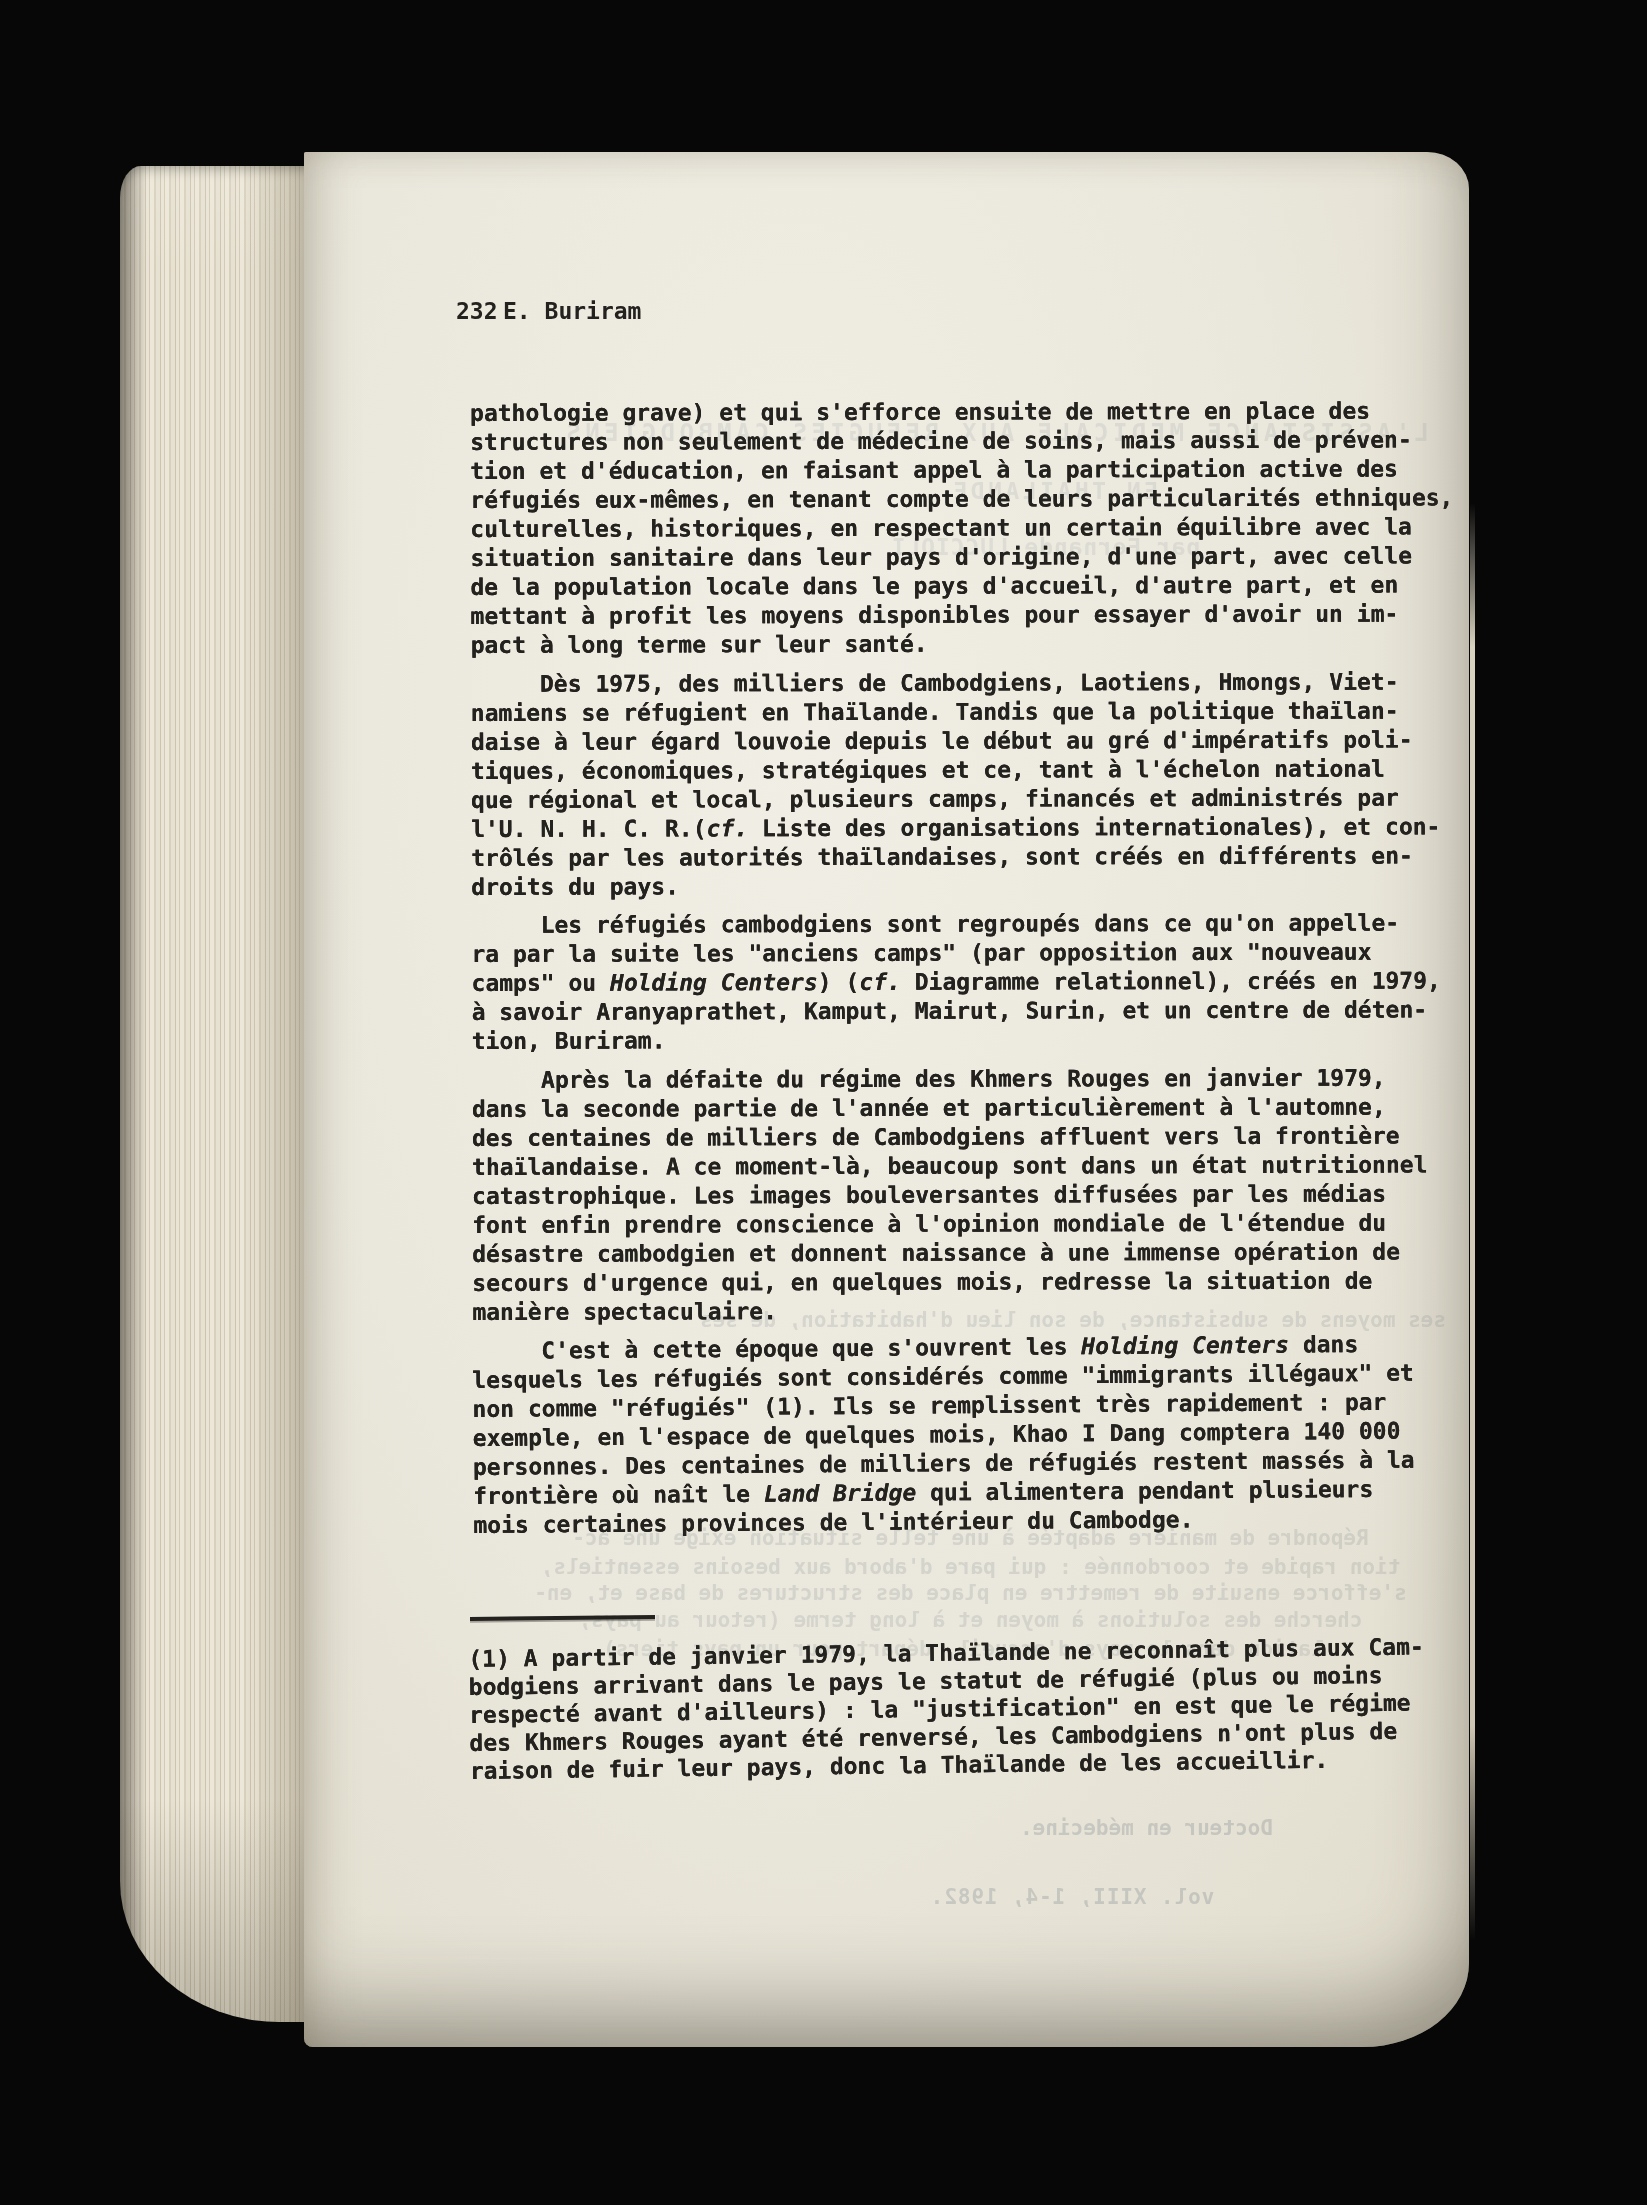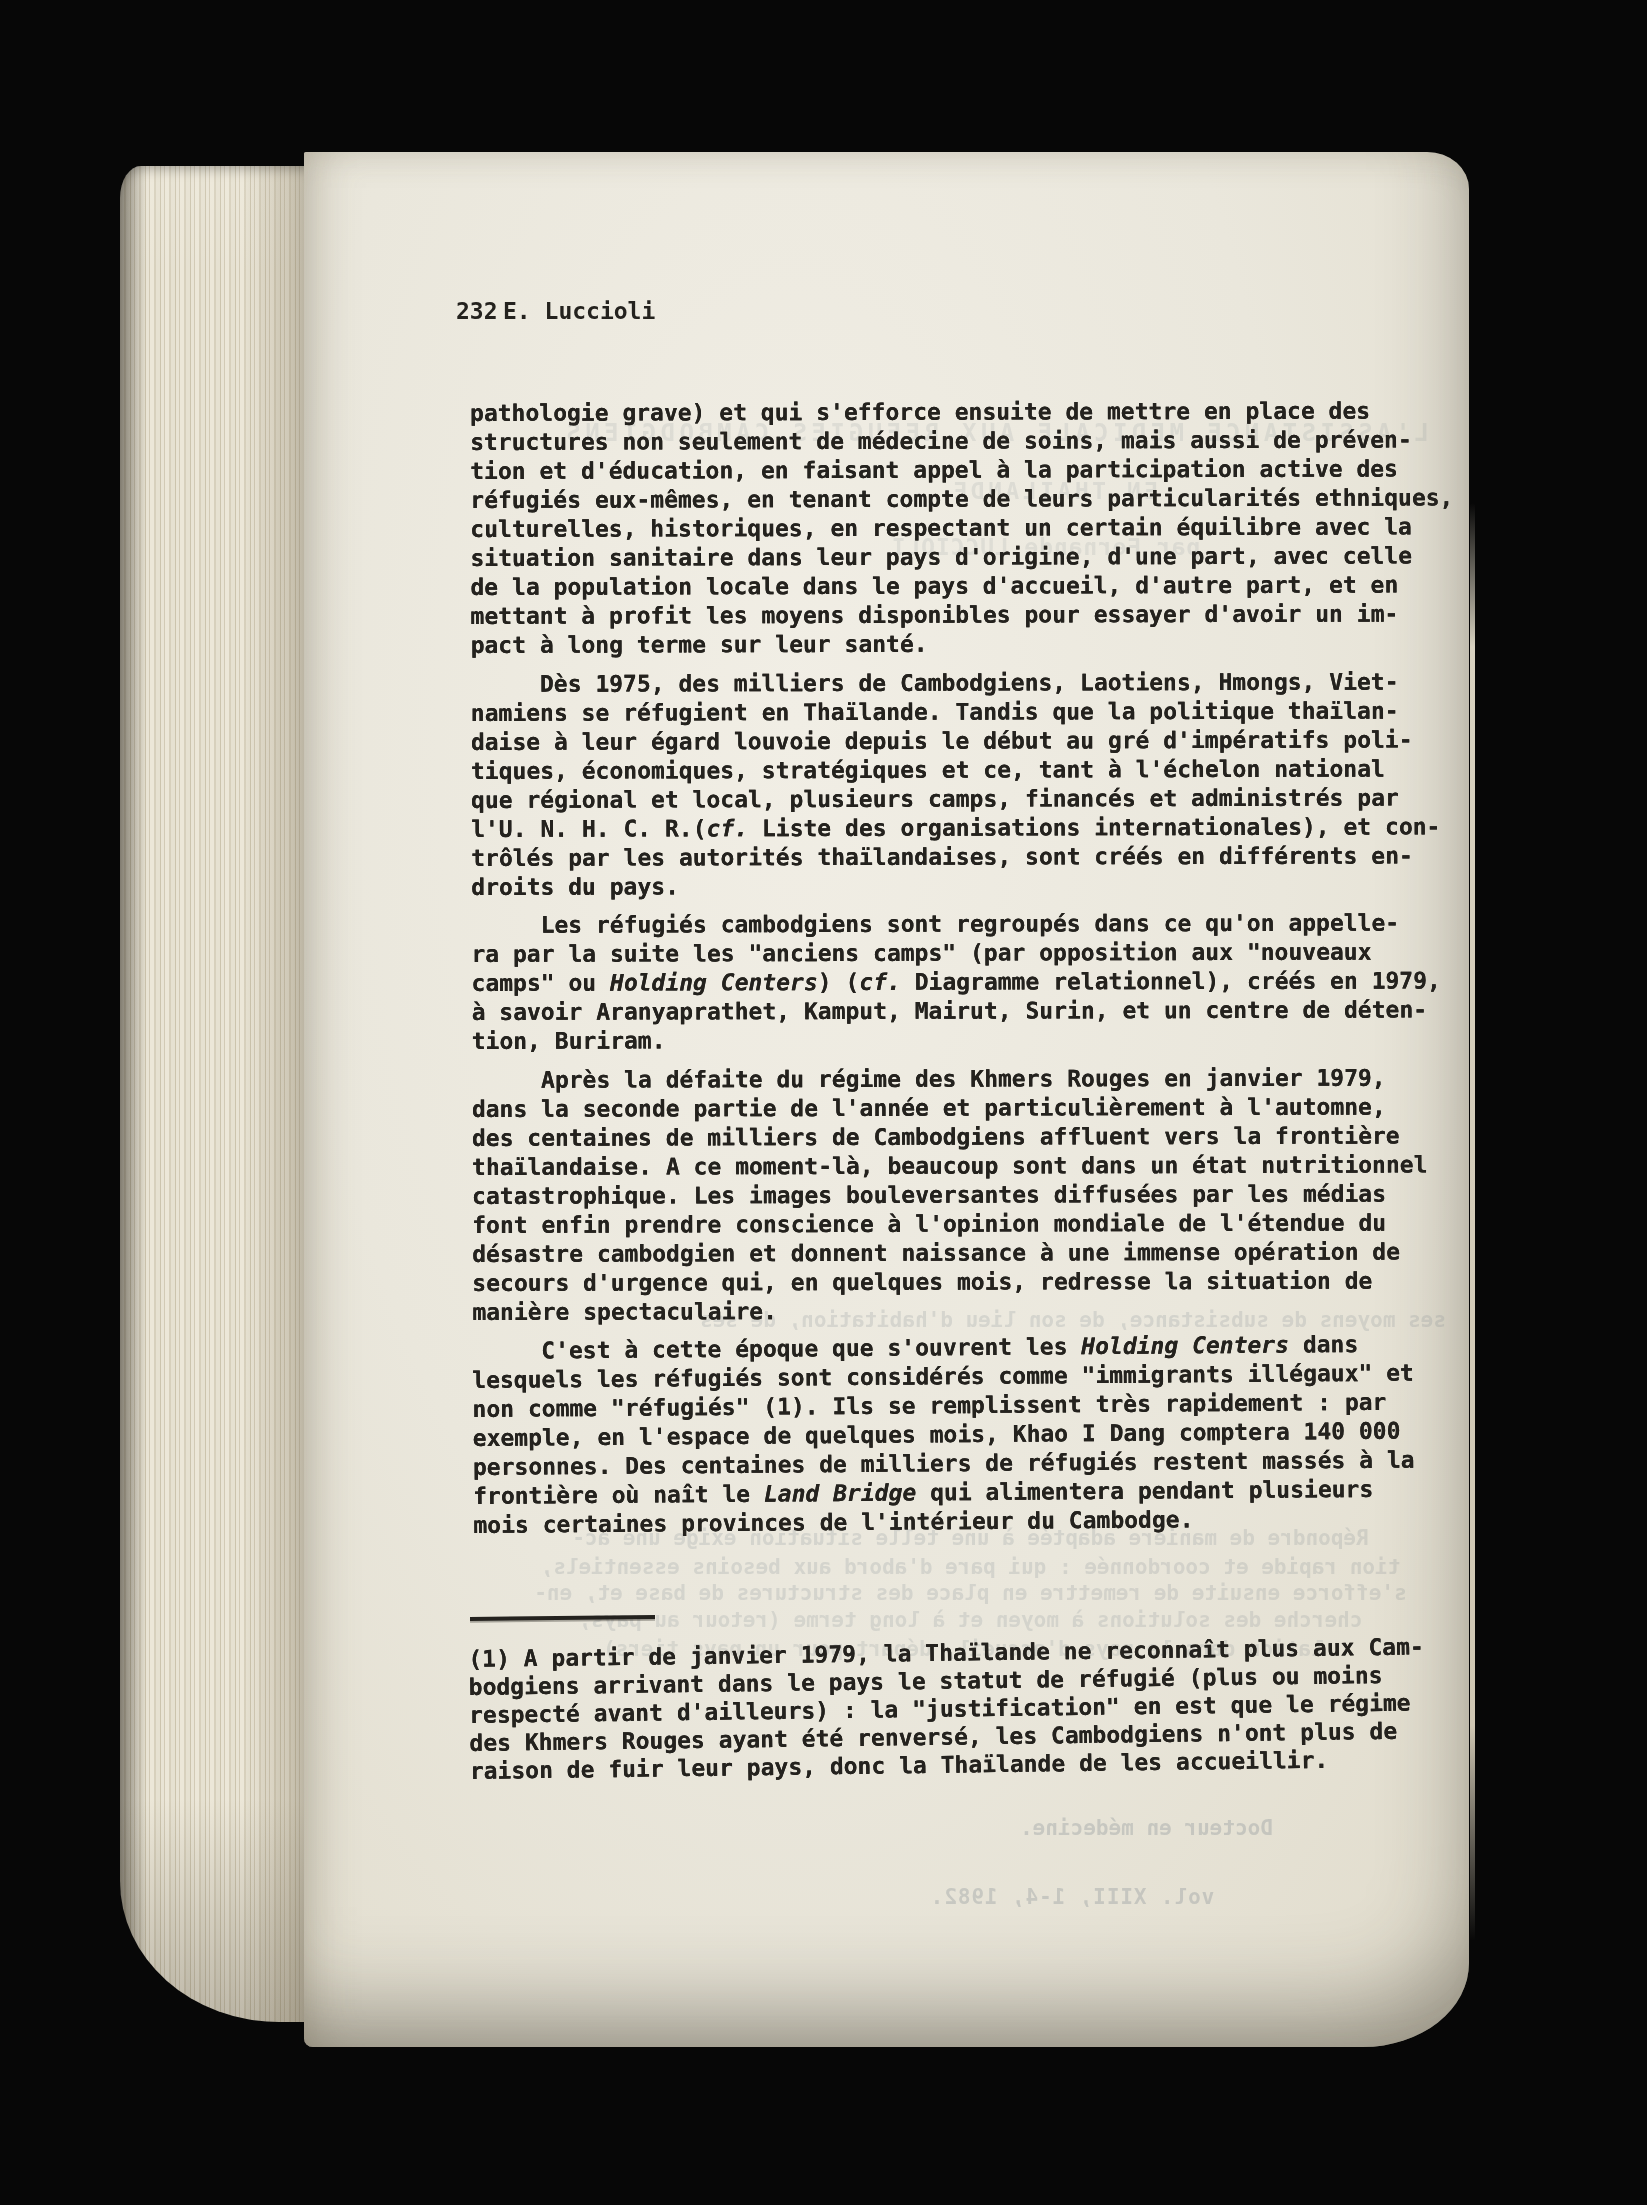--- a/index.html
+++ b/index.html
@@ -109,21 +109,21 @@
         <div class="bleed" style="left: 190px; top: 1404px; width: 953px; font-size: 21px; letter-spacing: 0px; opacity: 0.18;">tion rapide et coordonnée : qui pare d'abord aux besoins essentiels,</div>
         <div class="bleed" style="left: 190px; top: 1430px; width: 953px; font-size: 21px; letter-spacing: 0px; opacity: 0.18;">s'efforce ensuite de remettre en place des structures de base et, en-</div>
         <div class="bleed" style="left: 190px; top: 1457px; width: 953px; font-size: 21px; letter-spacing: 0px; opacity: 0.17;">cherche des solutions à moyen et à long terme (retour au pays,</div>
         <div class="bleed" style="left: 203px; top: 1486px; width: 900px; font-size: 21px; letter-spacing: 0px; opacity: 0.16;">lation dans le pays d'accueil, départ pour un pays tiers).</div>
         <div class="bleed" style="left: 710px; top: 1665px; width: 265px; font-size: 21px; letter-spacing: 0px; opacity: 0.26;">Docteur en médecine.</div>
         <div class="bleed" style="left: 609px; top: 1734px; width: 318px; font-size: 21px; letter-spacing: 0.9px; opacity: 0.26;">vol. XIII, 1-4, 1982.</div>
       </div>
 
     <div class="header">
       <span class="page-number">232</span>
-      <span class="author">E. Luccioli</span>
+      <span class="author">E. Buriram</span>
     </div>
 
     <div class="body-text" id="body-text"><div class="para"><div class="line">pathologie grave) et qui s'efforce ensuite de mettre en place des</div><div class="line">structures non seulement de médecine de soins, mais aussi de préven-</div><div class="line">tion et d'éducation, en faisant appel à la participation active des</div><div class="line">réfugiés eux-mêmes, en tenant compte de leurs particularités ethniques,</div><div class="line">culturelles, historiques, en respectant un certain équilibre avec la</div><div class="line">situation sanitaire dans leur pays d'origine, d'une part, avec celle</div><div class="line">de la population locale dans le pays d'accueil, d'autre part, et en</div><div class="line">mettant à profit les moyens disponibles pour essayer d'avoir un im-</div><div class="line">pact à long terme sur leur santé.</div></div><div class="para"><div class="line">     Dès 1975, des milliers de Cambodgiens, Laotiens, Hmongs, Viet-</div><div class="line">namiens se réfugient en Thaïlande. Tandis que la politique thaïlan-</div><div class="line">daise à leur égard louvoie depuis le début au gré d'impératifs poli-</div><div class="line">tiques, économiques, stratégiques et ce, tant à l'échelon national</div><div class="line">que régional et local, plusieurs camps, financés et administrés par</div><div class="line">l'U. N. H. C. R.(<i>cf.</i> Liste des organisations internationales), et con-</div><div class="line">trôlés par les autorités thaïlandaises, sont créés en différents en-</div><div class="line">droits du pays.</div></div><div class="para"><div class="line">     Les réfugiés cambodgiens sont regroupés dans ce qu'on appelle-</div><div class="line">ra par la suite les "anciens camps" (par opposition aux "nouveaux</div><div class="line">camps" ou <i>Holding Centers</i>) (<i>cf.</i> Diagramme relationnel), créés en 1979,</div><div class="line">à savoir Aranyaprathet, Kamput, Mairut, Surin, et un centre de déten-</div><div class="line">tion, Buriram.</div></div><div class="para"><div class="line">     Après la défaite du régime des Khmers Rouges en janvier 1979,</div><div class="line">dans la seconde partie de l'année et particulièrement à l'automne,</div><div class="line">des centaines de milliers de Cambodgiens affluent vers la frontière</div><div class="line">thaïlandaise. A ce moment-là, beaucoup sont dans un état nutritionnel</div><div class="line">catastrophique. Les images bouleversantes diffusées par les médias</div><div class="line">font enfin prendre conscience à l'opinion mondiale de l'étendue du</div><div class="line">désastre cambodgien et donnent naissance à une immense opération de</div><div class="line">secours d'urgence qui, en quelques mois, redresse la situation de</div><div class="line">manière spectaculaire.</div></div><div class="para"><div class="line">     C'est à cette époque que s'ouvrent les <i>Holding Centers</i> dans</div><div class="line">lesquels les réfugiés sont considérés comme "immigrants illégaux" et</div><div class="line">non comme "réfugiés" (1). Ils se remplissent très rapidement : par</div><div class="line">exemple, en l'espace de quelques mois, Khao I Dang comptera 140 000</div><div class="line">personnes. Des centaines de milliers de réfugiés restent massés à la</div><div class="line">frontière où naît le <i>Land Bridge</i> qui alimentera pendant plusieurs</div><div class="line">mois certaines provinces de l'intérieur du Cambodge.</div></div></div>
 
     <div class="footnote-rule"></div>
 
     <div class="footnote" id="footnote"><div class="line">(1) A partir de janvier 1979, la Thaïlande ne reconnaît plus aux Cam-</div><div class="line">bodgiens arrivant dans le pays le statut de réfugié (plus ou moins</div><div class="line">respecté avant d'ailleurs) : la "justification" en est que le régime</div><div class="line">des Khmers Rouges ayant été renversé, les Cambodgiens n'ont plus de</div><div class="line">raison de fuir leur pays, donc la Thaïlande de les accueillir.</div></div>
 
   </div>
 

